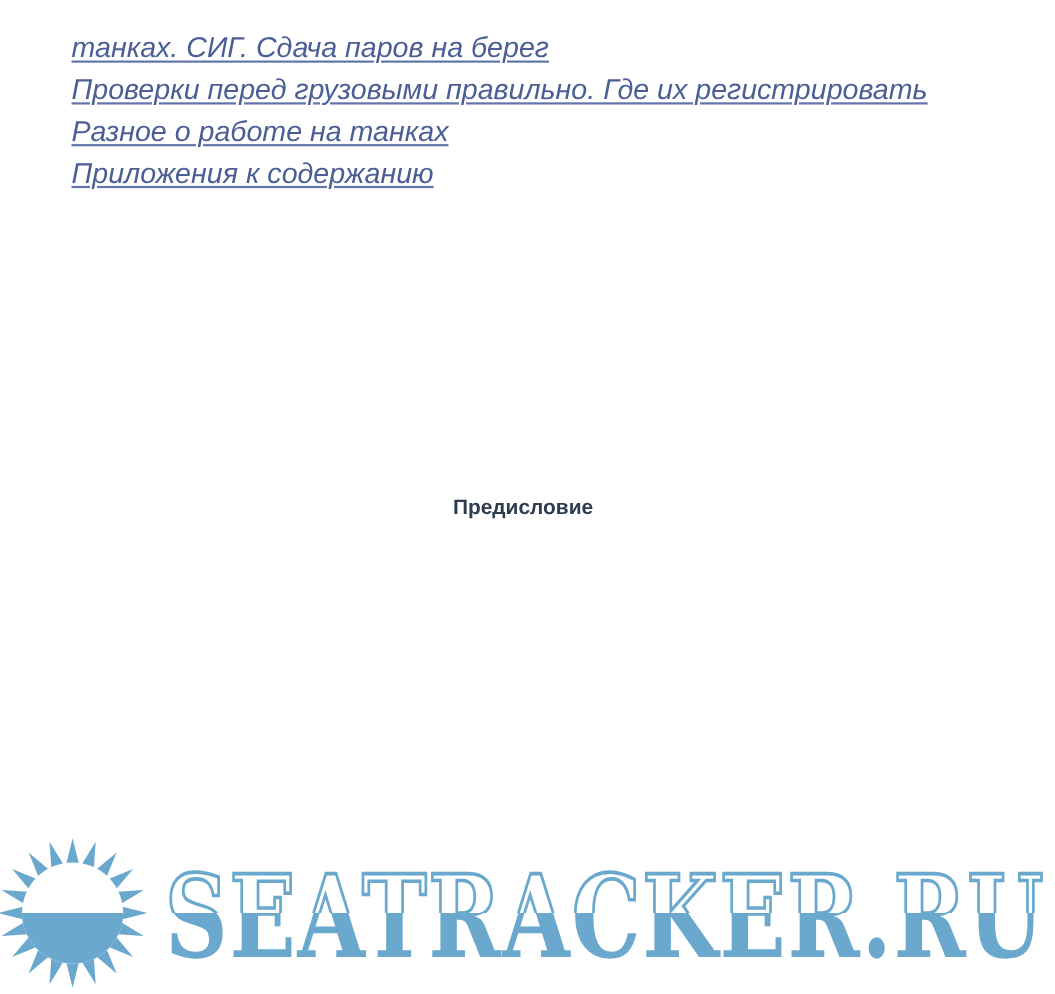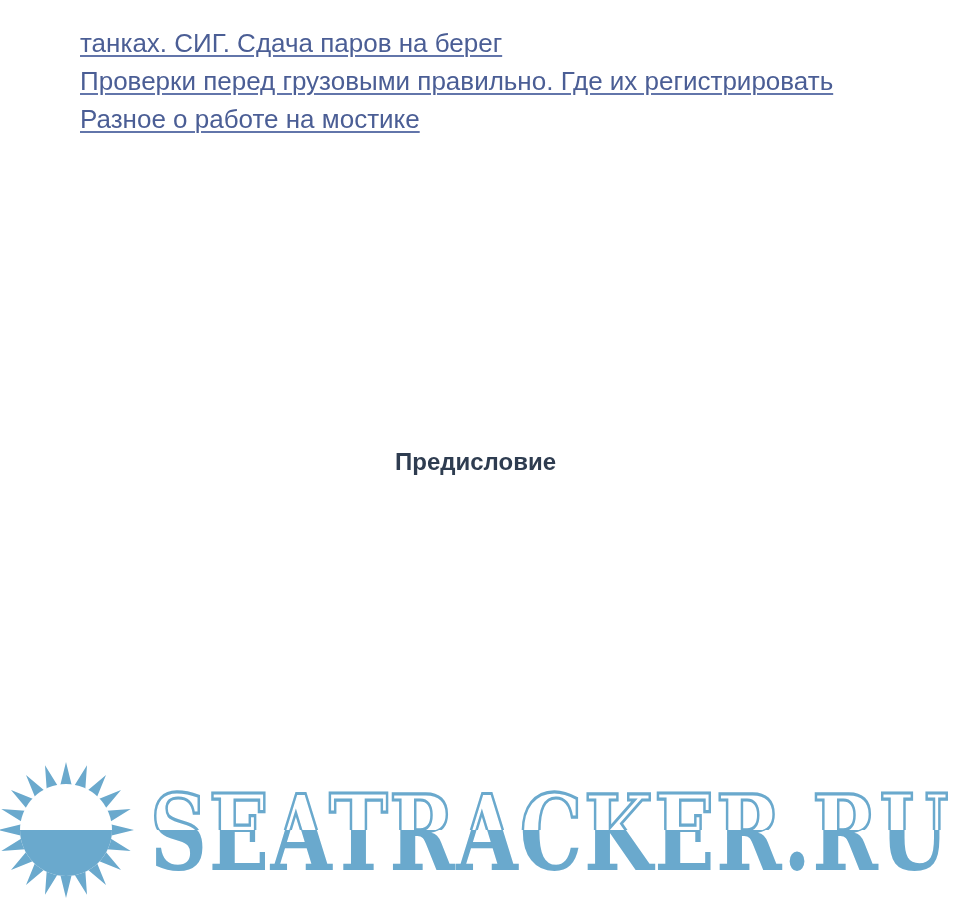--- a/index.html
+++ b/index.html
@@ -14,43 +14,44 @@
   body {
     width: 959px;
     height: 904px;
     position: relative;
     overflow: hidden;
     background: var(--page-bg);
     font-family: "Liberation Sans", "DejaVu Sans", sans-serif;
   }
   .toc {
     position: absolute;
-    left: 80px;
+    left: 65px;
     top: 24px;
     width: 821px;
+    font-style: italic;
   }
   .toc-link {
     display: block;
     font-size: 26px;
     line-height: 38px;
     color: var(--link);
     text-decoration-line: underline;
     text-decoration-thickness: 2px;
     text-decoration-color: var(--link-underline);
     text-underline-offset: 3px;
     cursor: pointer;
   }
   .section-heading {
     position: absolute;
     left: 65px;
     top: 443px;
     width: 821px;
     margin: 0;
     text-align: center;
-    font-size: 24px;
+    font-size: 19px;
     line-height: 38px;
     font-weight: bold;
     color: var(--heading);
   }
   .logo {
     position: absolute;
     left: 0;
     top: 750px;
     width: 800px;
     height: 154px;
@@ -72,21 +73,22 @@
   }
   .sun-shape { fill: var(--logo-blue); }
   .sun-dome { fill: #ffffff; }
 </style>
 </head>
 <body>
 
 <nav class="toc">
   <a href="#" class="toc-link">танках. СИГ. Сдача паров на берег</a>
   <a href="#" class="toc-link">Проверки перед грузовыми правильно. Где их регистрировать</a>
-  <a href="#" class="toc-link">Разное о работе на мостике</a>
+  <a href="#" class="toc-link">Разное о работе на танках</a>
+  <a href="#" class="toc-link">Приложения к содержанию</a>
 </nav>
 
 <h2 class="section-heading">Предисловие</h2>
 
 <div class="logo">
   <svg viewBox="0 0 959 154" xmlns="http://www.w3.org/2000/svg">
     <defs>
       <clipPath id="clip-top">
           <rect x="0" y="0" width="959" height="80"></rect>
         </clipPath>

